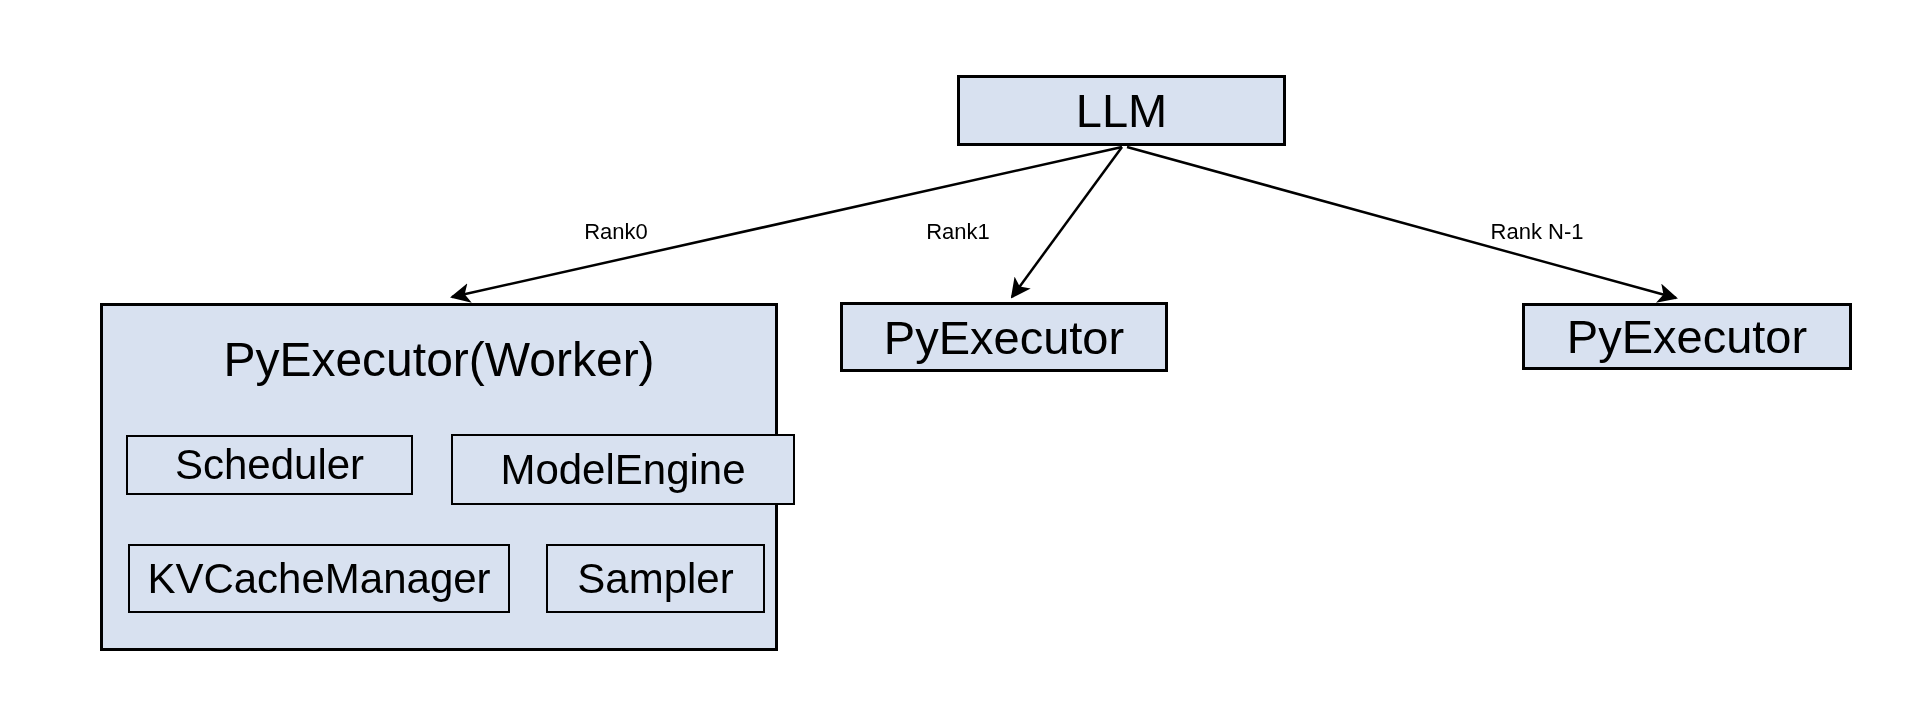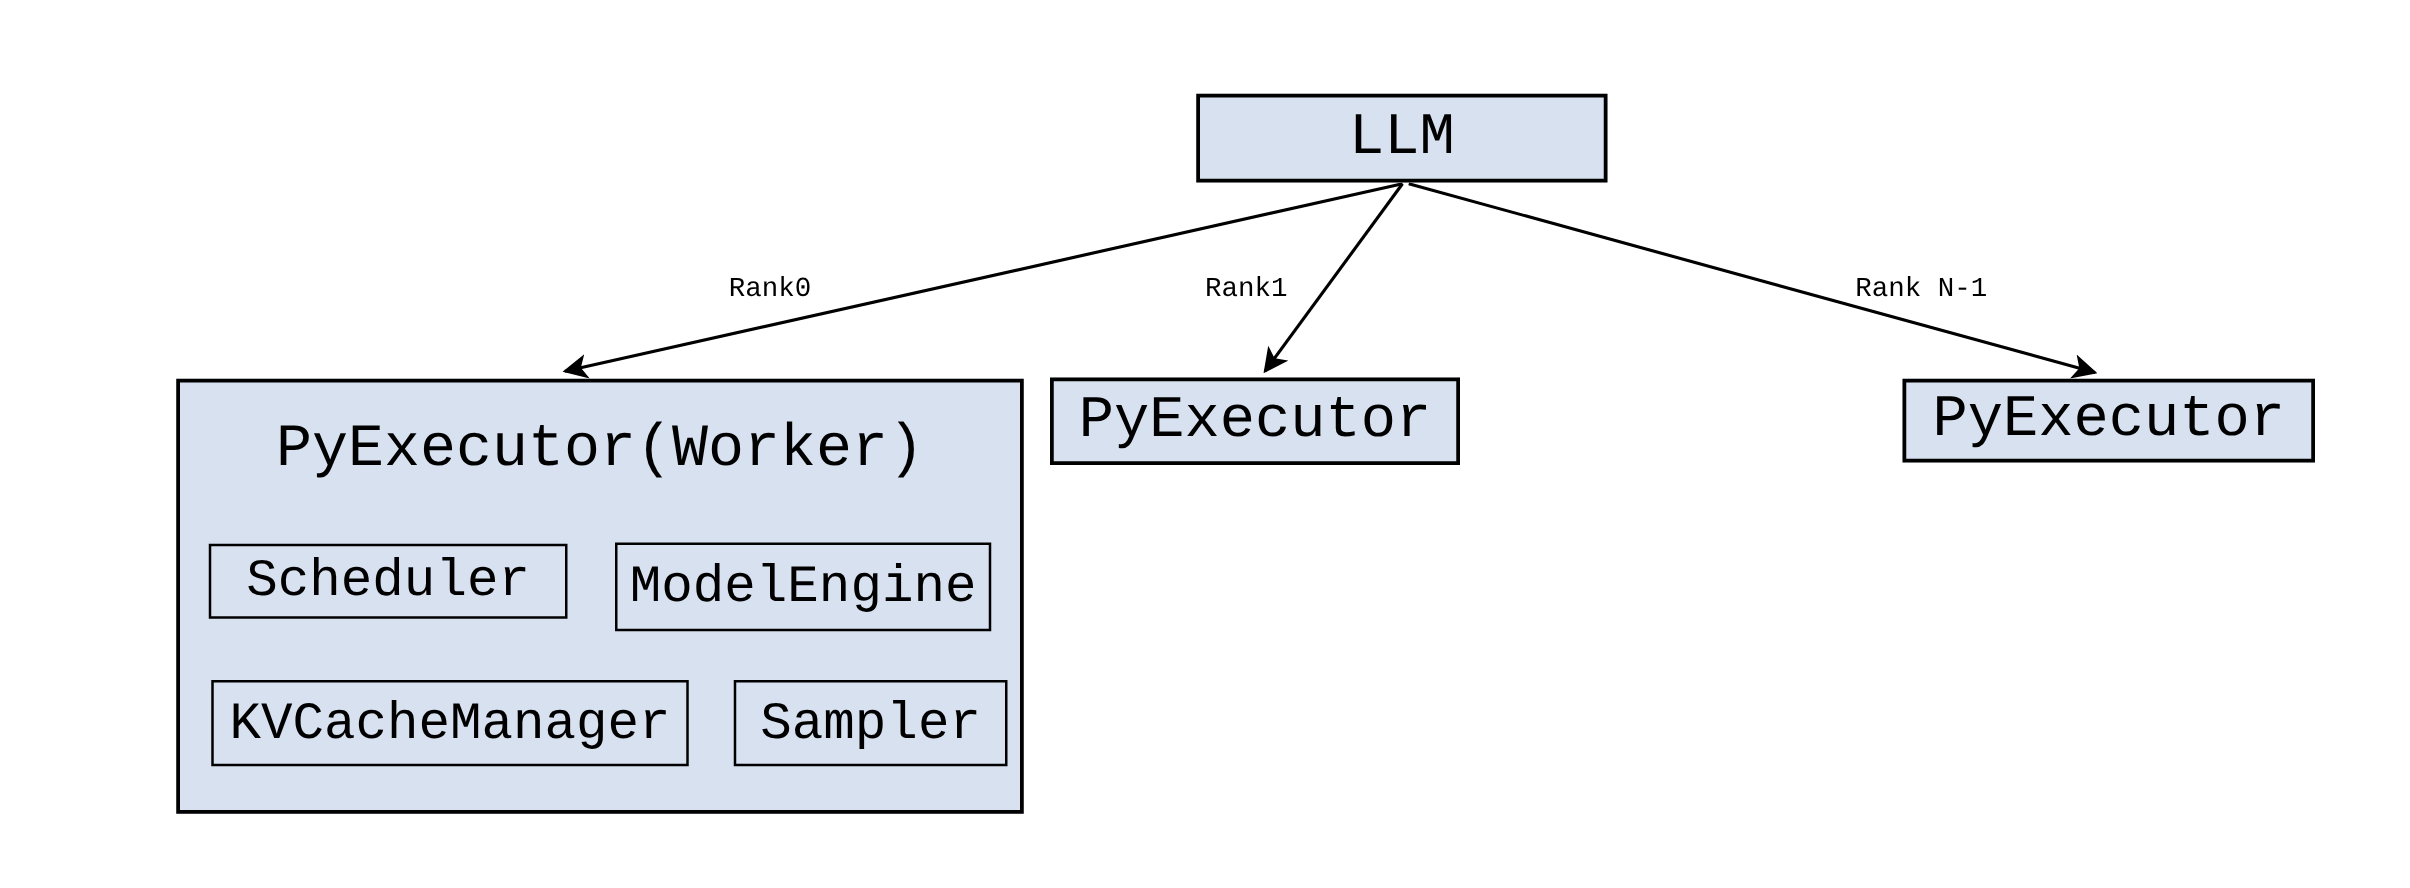--- a/index.html
+++ b/index.html
@@ -5,21 +5,21 @@
   html, body {
     margin: 0;
     padding: 0;
     background: #ffffff;
   }
   .canvas {
     position: relative;
     width: 1928px;
     height: 710px;
     background: var(--bg, #ffffff);
-    font-family: Liberation Mono, monospace;
+    font-family: Liberation Sans, sans-serif;
     color: var(--text, #000000);
     overflow: hidden;
   }
   .edges {
     position: absolute;
     left: 0;
     top: 0;
     width: 1928px;
     height: 710px;
   }
@@ -44,21 +44,20 @@
     font-size: 47px;
     line-height: 1;
     white-space: nowrap;
   }
   .llm-node        { left: 957px;  top: 75px;  width: 329px; height: 71px; }
   .pyexec-mid      { left: 840px;  top: 302px; width: 328px; height: 70px; }
   .pyexec-right    { left: 1522px; top: 303px; width: 330px; height: 67px; }
   .worker-node {
     left: 100px; top: 303px; width: 678px; height: 348px;
     display: block;
-    margin-left: 41px;
   }
   .worker-title {
     margin-top: 30px;
     text-align: center;
     font-size: 48px;
     line-height: 1;
     white-space: nowrap;
   }
   .sub-node {
     position: absolute;
@@ -69,32 +68,32 @@
     align-items: center;
     justify-content: center;
   }
   .sub-label {
     font-size: 42px;
     line-height: 1;
     white-space: nowrap;
   }
   
   .sub-scheduler   { left: 23px;  top: 129px; width: 287px; height: 60px; }
-  .sub-modelengine { left: 348px; top: 128px; width: 301px; height: 71px; }
+  .sub-modelengine { left: 348px; top: 128px; width: 344px; height: 71px; }
   .sub-kvcache     { left: 25px;  top: 238px; width: 382px; height: 69px; }
   .sub-sampler     { left: 443px; top: 238px; width: 219px; height: 69px; }
   .edge-label {
     position: absolute;
     transform: translate(-50%, -50%);
     font-size: 22px;
     line-height: 1;
     white-space: nowrap;
   }
   .edge-label-rank0 { left: 616px;  top: 232px; }
-  .edge-label-rank1 { left: 958px;  top: 232px; margin-left: 39px; }
+  .edge-label-rank1 { left: 958px;  top: 232px; }
   .edge-label-rankn { left: 1537px; top: 232px; }
 </style>
 </head>
 <body>
 
 <div class="canvas">
 
   <svg class="edges" viewBox="0 0 1928 710" xmlns="http://www.w3.org/2000/svg">
     <defs>
       <marker id="arrowhead" viewBox="0 0 10 10" refX="9" refY="5" markerWidth="8" markerHeight="8" orient="auto-start-reverse">

